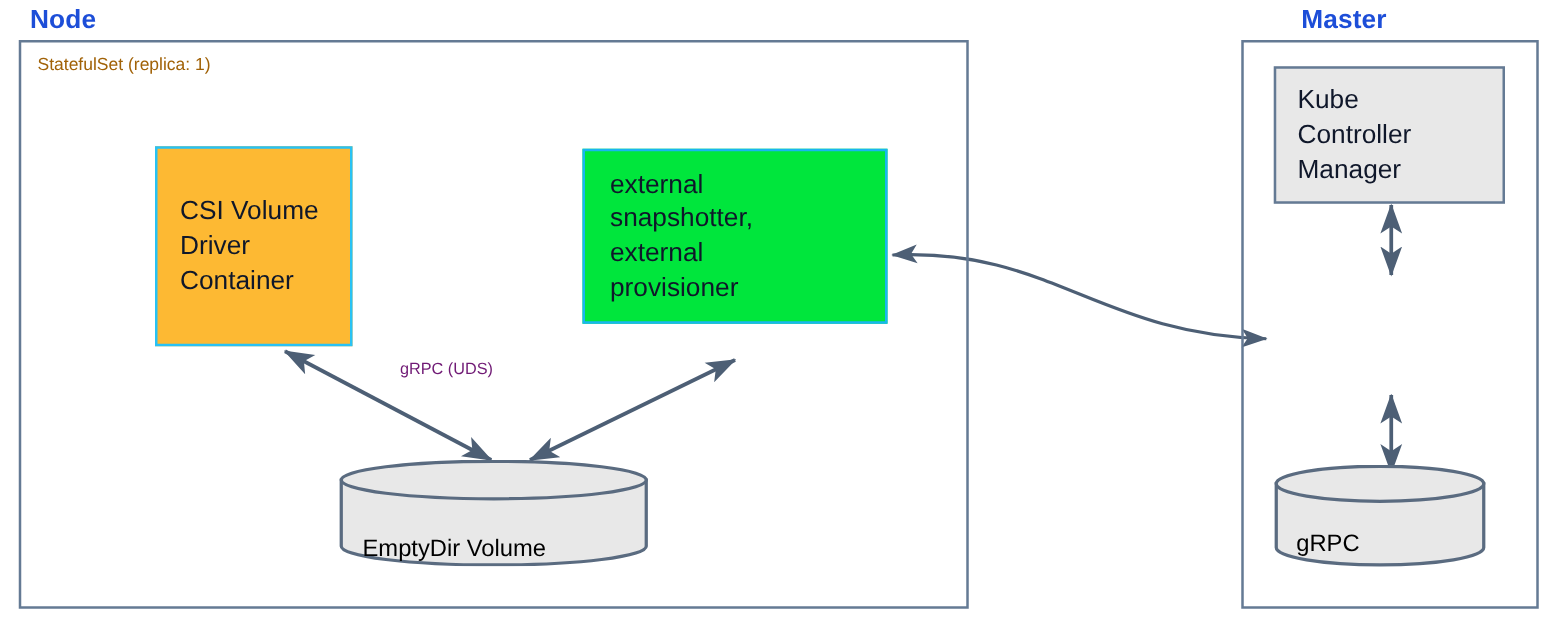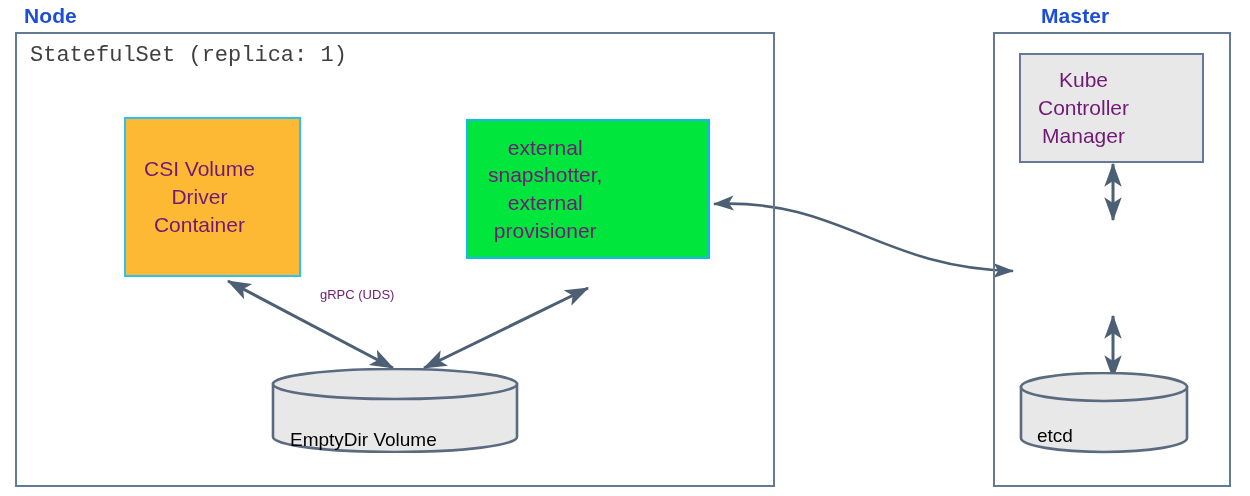--- a/index.html
+++ b/index.html
@@ -29,40 +29,39 @@
   .group-label {
     font-size: 21px;
     font-weight: bold;
     color: #1d4ed8;
     letter-spacing: 0.1px;
     white-space: nowrap;
   }
 
   
   .statefulset-caption {
-    font-size: 22px;
-    color: #404040;
+    font-size: 14px;
+    color: #a16207;
     white-space: nowrap;
     line-height: 1.1;
-    font-family: Liberation Mono, monospace;
   }
 
   
   .node-box {
     box-sizing: border-box;
     display: flex;
     align-items: center;
     justify-content: flex-start;
     padding-left: 18px;
   }
   .node-box .node-text {
     font-size: 21px;
     line-height: 1.32;
-    color: #701a75;
-    text-align: center;
+    color: #0f172a;
+    text-align: left;
     white-space: pre-line;
   }
 
   .box-csi {
     background: #fdb933;
     border: 2px solid #28c2f5;
   }
   .box-external {
     background: #00e63c;
     border: 2px solid #18b6f0;
@@ -125,21 +124,21 @@
     <line x1="1113" y1="164" x2="1113" y2="220" stroke="#4d5f75" stroke-width="3" marker-start="url(#arrowStart)" marker-end="url(#arrowEnd)"></line>
 
     <line x1="1113" y1="316" x2="1113" y2="378" stroke="#4d5f75" stroke-width="3" marker-start="url(#arrowStart)" marker-end="url(#arrowEnd)"></line>
   </svg>
 
   <div class="abs group-label" style="left:24px; top:4px;">Node</div>
   <div class="abs group-box" style="left:15px; top:32px; width:760px; height:455px;"></div>
 
   <div class="abs statefulset-caption" style="left:30px; top:44px;">StatefulSet (replica: 1)</div>
 
-  <div class="abs node-box box-csi" style="left:124px; top:117px; width:177px; height:160px;">
+  <div class="abs node-box box-csi" style="left:124px; top:117px; width:158px; height:160px;">
     <div class="node-text">CSI Volume
 Driver
 Container</div>
   </div>
 
   <div class="abs node-box box-external" style="left:466px; top:119px; width:244px; height:140px; padding-left:20px;">
     <div class="node-text">external
 snapshotter,
 external
 provisioner</div>
@@ -160,15 +159,15 @@
     <div class="node-text">Kube
 Controller
 Manager</div>
   </div>
 
 
   <svg class="cyl" style="left:1018px; top:372px;" width="172" height="82" viewBox="0 0 172 82" xmlns="http://www.w3.org/2000/svg">
     <path d="M3,15 L3,66 A83,14 0 0 0 169,66 L169,15 Z" fill="#e8e8e8" stroke="#5a6b80" stroke-width="2.6"></path>
     <ellipse cx="86" cy="15" rx="83" ry="14" fill="#e8e8e8" stroke="#5a6b80" stroke-width="2.6"></ellipse>
   </svg>
-  <div class="abs cyl-label" style="left:1037px; top:405px;">etcd</div>
+  <div class="abs cyl-label" style="left:1037px; top:405px;">gRPC</div>
 
 </div>
 
 </body></html>

